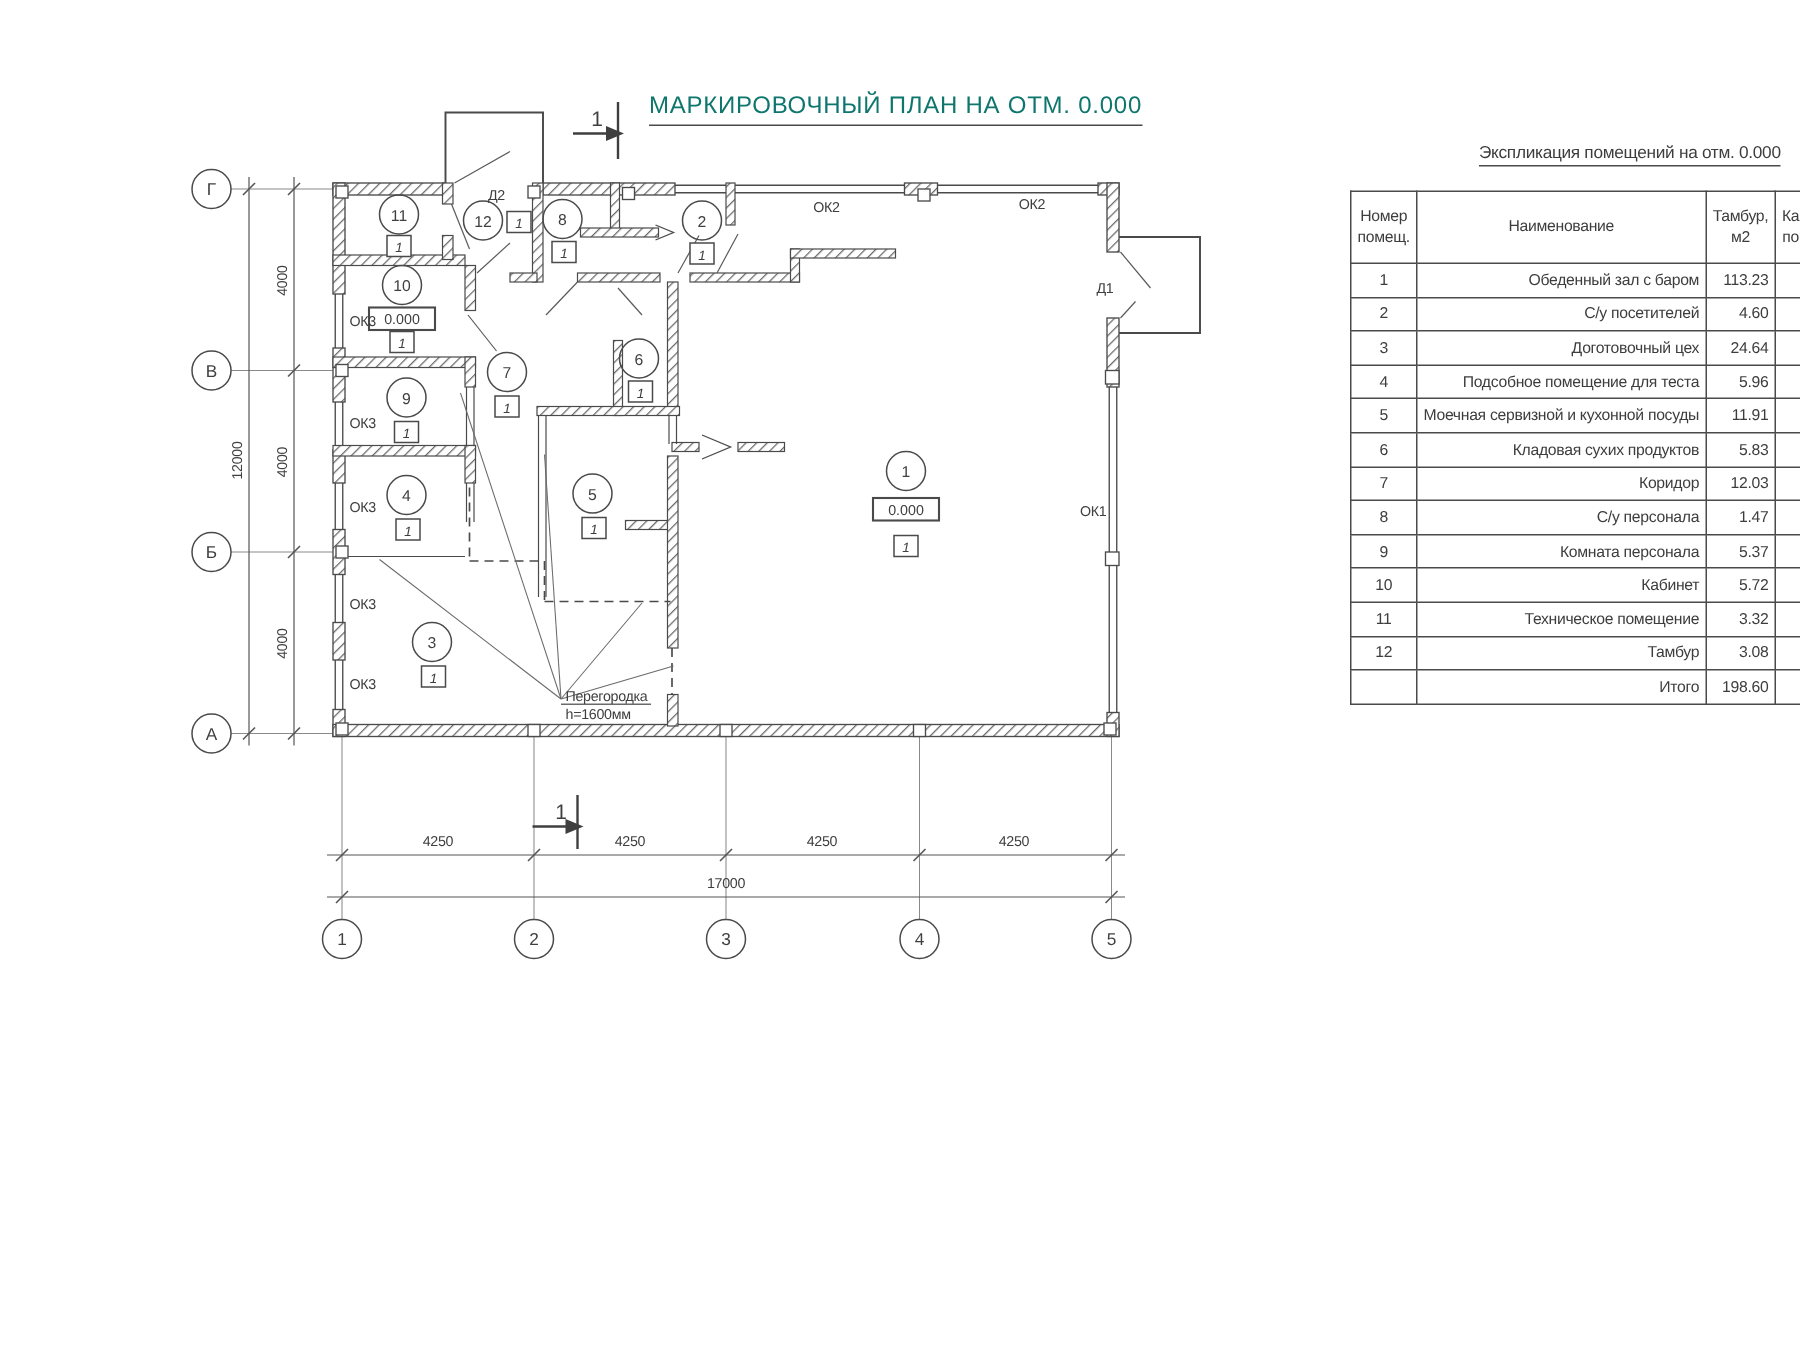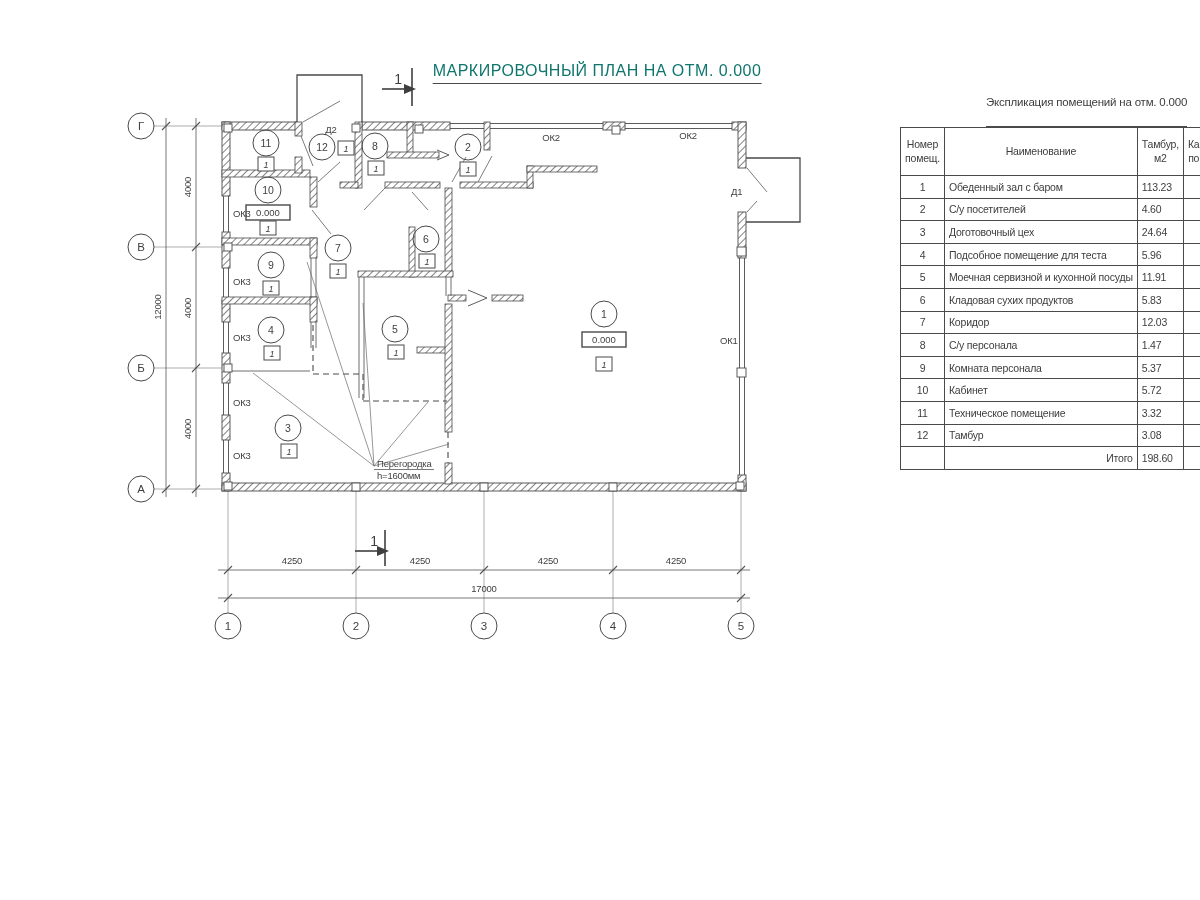--- a/index.html
+++ b/index.html
@@ -2,29 +2,29 @@
 <html><head>
 <meta charset="utf-8">
 <style>
   html,body{margin:0;padding:0;}
   body{width:1200px;height:900px;background:#fff;overflow:hidden;position:relative;
        font-family:"Liberation Sans",sans-serif;color:#3f3f3f;}
   .main-title{position:absolute;left:597px;top:34px;transform:translateX(-50%);
        font-size:16px;letter-spacing:.5px;color:#0f766e;white-space:nowrap;
        border-bottom:1.2px solid #4a4a4a;padding-bottom:3px;margin-top:28px;}
   .table-title{position:absolute;left:986px;top:96px;font-size:11.5px;color:#3d3d3d;
-       white-space:nowrap;border-bottom:1px solid #4a4a4a;padding-bottom:18px;letter-spacing:-.2px;}
+       white-space:nowrap;border-bottom:1px solid #4a4a4a;padding-bottom:2px;letter-spacing:-.2px;}
   .expl{position:absolute;left:900px;top:127px;border-collapse:collapse;table-layout:fixed;
        font-size:10.5px;color:#3d3d3d;letter-spacing:-.2px;}
   .expl td{border:1px solid #4a4a4a;padding:0 4px;height:21.6px;overflow:hidden;white-space:nowrap;}
   .expl tr.hdr td{height:47px;text-align:center;line-height:1.25;}
   .expl{border:1.5px solid #4a4a4a;}
   .c-num{width:38px;text-align:center;margin-left:39px;}
-  .c-name{width:198px;text-align:left;padding-left:7px;}
-  .c-area{width:46px;text-align:left;}
+  .c-name{width:198px;text-align:right;padding-left:7px;}
+  .c-area{width:46px;text-align:right;}
   .c-cut{width:55px;text-align:left;}
   .tot{text-align:right;padding-right:8px;}
   svg text{fill:#3f3f3f;font-family:"Liberation Sans",sans-serif;}
   .lbl{font-size:9.5px;letter-spacing:-.2px;}
   .dim{font-size:9.5px;letter-spacing:-.2px;}
   .axis-t{font-size:11.5px;}
   .room-t{font-size:10.5px;}
   .flr-t{font-size:9px;font-style:italic;}
   .lvl-t{font-size:9.5px;}
   .sect-t{font-size:14px;}

